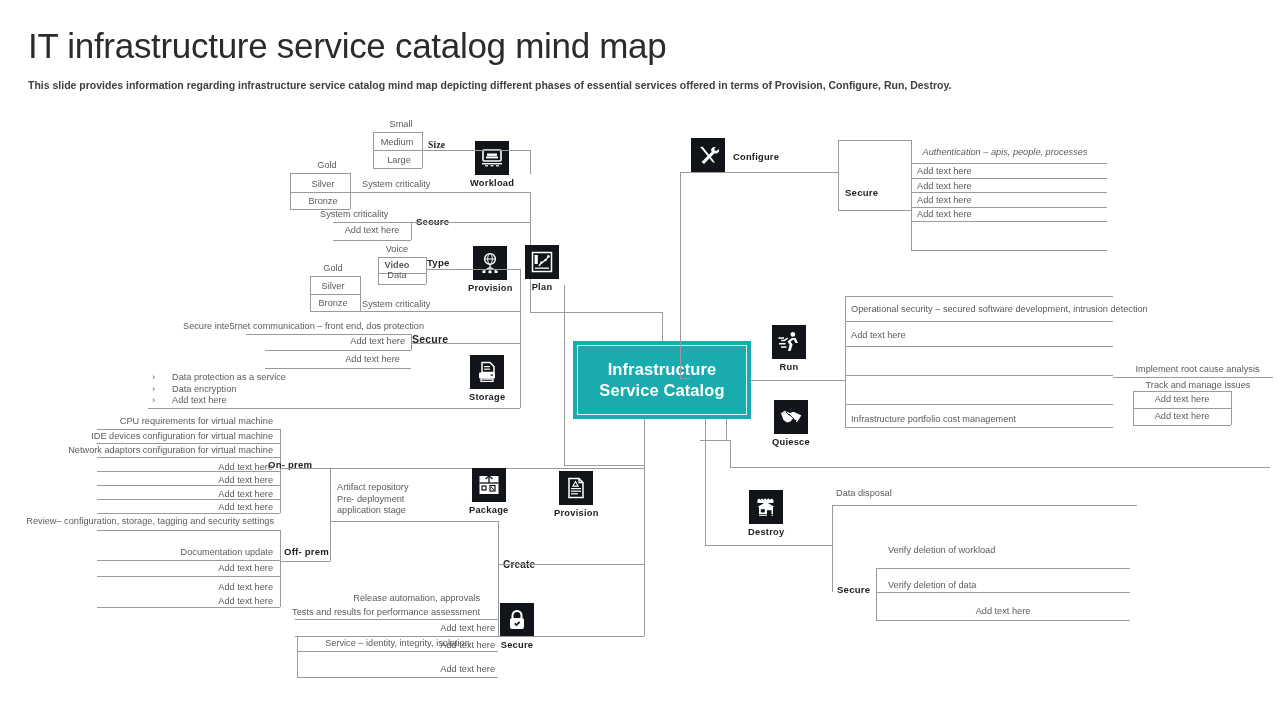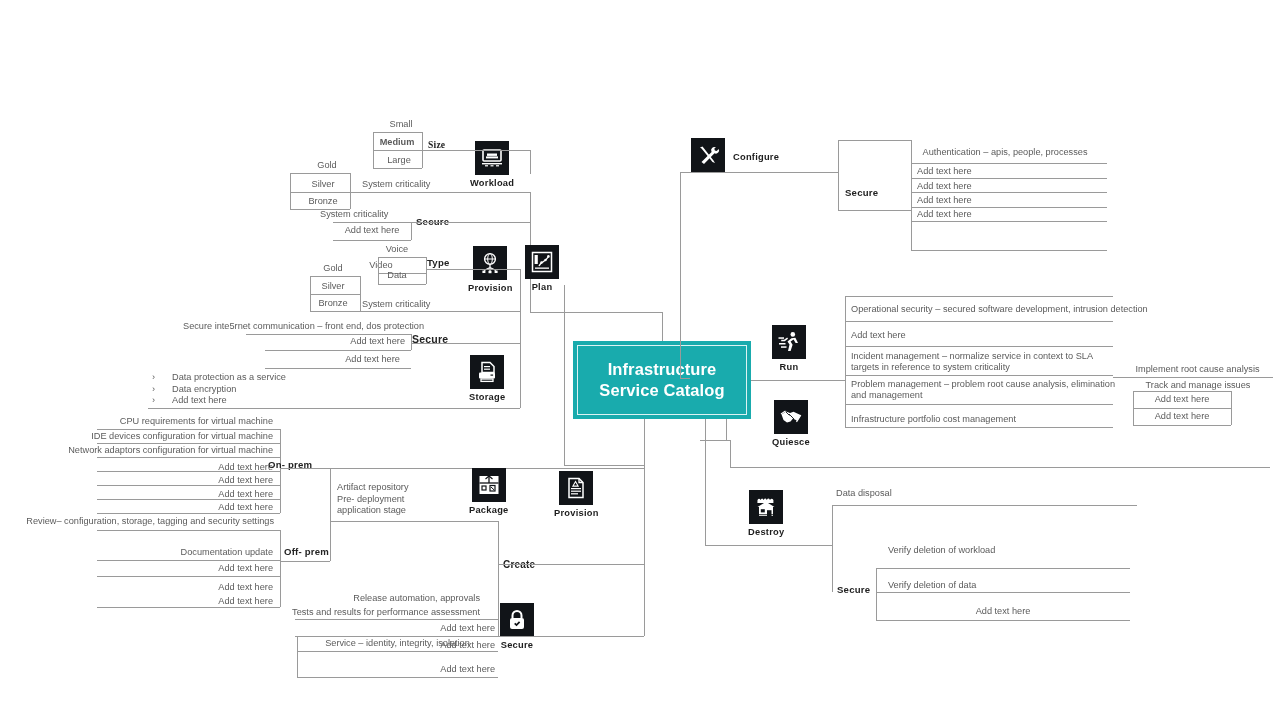--- a/index.html
+++ b/index.html
@@ -78,20 +78,22 @@
   .center .txt{
     color:#ffffff;font-size:16.5px;font-weight:700;
     line-height:21px;letter-spacing:.1px;
   }
 </style>
 </head>
 <body>
 
 <div class="slide">
 
+  <div class="title">IT infrastructure service catalog mind map</div>
+  <div class="subtitle">This slide provides information regarding infrastructure service catalog mind map depicting different phases of essential services offered in terms of Provision, Configure, Run, Destroy.</div>
 
   <div class="center">
     <div class="inner">
       <div class="txt">
         <span>Infrastructure</span><br>
         <span>Service Catalog</span>
       </div>
     </div>
   </div>
 
@@ -105,21 +107,21 @@
         <rect x="5" y="19.2" width="3" height="1.2" fill="#fff"></rect>
         <rect x="10.5" y="19.2" width="3" height="1.2" fill="#fff"></rect>
         <rect x="16" y="19.2" width="3" height="1.2" fill="#fff"></rect>
       </svg>
     </div>
     <div class="cap">Workload</div>
   </div>
 
   <div class="lbl c" style="left:370px;top:119px;width:62px;">Small</div>
   <div class="ln h" style="left:373px;top:132px;width:49px;"></div>
-  <div class="lbl c" style="left:366px;top:137px;width:62px;font-weight:bold;">Medium</div>
+  <div class="lbl c" style="left:366px;top:137px;width:62px;">Medium</div>
   <div class="ln h" style="left:373px;top:150px;width:49px;"></div>
   <div class="lbl c" style="left:368px;top:155px;width:62px;">Large</div>
   <div class="ln h" style="left:373px;top:168px;width:49px;"></div>
   <div class="ln v" style="left:373px;top:132px;height:36px;"></div>
   <div class="ln v" style="left:422px;top:132px;height:36px;"></div>
   <div class="lbl bold" style="left:428px;top:139px;font-family:Liberation Serif, serif;">Size</div>
   <div class="ln h" style="left:422px;top:150px;width:108px;"></div>
   <div class="ln v" style="left:530px;top:150px;height:24px;"></div>
 
   <div class="lbl c" style="left:297px;top:160px;width:60px;">Gold</div>
@@ -154,21 +156,21 @@
         <rect x="4.4" y="19.6" width="3" height="2.4" fill="#fff"></rect>
         <rect x="10.5" y="19.8" width="3" height="2.4" fill="#fff"></rect>
         <rect x="16.6" y="19.6" width="3" height="2.4" fill="#fff"></rect>
       </svg>
     </div>
     <div class="cap">Provision</div>
   </div>
 
   <div class="lbl c" style="left:368px;top:244px;width:58px;">Voice</div>
   <div class="ln h" style="left:378px;top:257px;width:48px;"></div>
-  <div class="lbl c" style="left:352px;top:260px;width:58px;">Video</div>
+  <div class="lbl c" style="left:368px;top:260px;width:58px;font-weight:bold;">Video</div>
   <div class="ln h" style="left:378px;top:273px;width:48px;"></div>
   <div class="lbl c" style="left:368px;top:270px;width:58px;">Data</div>
   <div class="ln h" style="left:378px;top:284px;width:48px;"></div>
   <div class="ln v" style="left:378px;top:257px;height:27px;"></div>
   <div class="ln v" style="left:426px;top:257px;height:27px;"></div>
   <div class="lbl bold" style="left:427px;top:257px;">Type</div>
   <div class="ln h" style="left:426px;top:269px;width:94px;"></div>
   <div class="ln v" style="left:520px;top:269px;height:14px;"></div>
 
   <div class="lbl c" style="left:305px;top:263px;width:56px;">Gold</div>
@@ -337,21 +339,21 @@
   <div class="node" style="left:691px;top:138px;">
     <div class="chip">
       <svg width="24" height="24" viewBox="0 0 24 24">
         <path d="M4 4.5 L6.5 3.5 L17.5 17.5 L19 20 L16.5 19 L5.5 5.5 Z" fill="#fff"></path>
         <path d="M20 4.5 a3.2 3.2 0 0 0 -4.4 4.4 L5.5 19 L8 21 L18.5 10.3 a3.2 3.2 0 0 0 4.2 -4.4 l-2 2.1 l-1.9 -0.5 l-0.5 -1.9 z" fill="#fff"></path>
       </svg>
     </div>
     <div class="cap" style="position:absolute;left:42px;top:11px;">Configure</div>
   </div>
 
-  <div class="lbl c" style="left:860px;top:147px;width:290px;">Authentication – apis, people, processes</div>
+  <div class="lbl c" style="left:860px;top:147px;width:290px;font-style:italic;">Authentication – apis, people, processes</div>
   <div class="ln h" style="left:911px;top:163px;width:196px;"></div>
   <div class="lbl" style="left:917px;top:166px;">Add text here</div>
   <div class="ln h" style="left:911px;top:178px;width:196px;"></div>
   <div class="lbl" style="left:917px;top:181px;">Add text here</div>
   <div class="ln h" style="left:911px;top:192px;width:196px;"></div>
   <div class="lbl" style="left:917px;top:195px;">Add text here</div>
   <div class="ln h" style="left:911px;top:207px;width:196px;"></div>
   <div class="lbl" style="left:917px;top:209px;">Add text here</div>
   <div class="ln h" style="left:911px;top:221px;width:196px;"></div>
   <div class="ln h" style="left:911px;top:250px;width:196px;"></div>
@@ -377,23 +379,21 @@
     </div>
     <div class="cap">Run</div>
   </div>
 
   <div class="ln v" style="left:845px;top:296px;height:131px;"></div>
   <div class="ln h" style="left:845px;top:296px;width:268px;"></div>
   <div class="lbl" style="left:851px;top:304px;">Operational  security – secured software development, intrusion detection</div>
   <div class="ln h" style="left:845px;top:321px;width:268px;"></div>
   <div class="lbl" style="left:851px;top:330px;">Add text here</div>
   <div class="ln h" style="left:845px;top:346px;width:268px;"></div>
-  <div class="lbl w" style="left:851px;top:351px;width:265px;">Incident management – normalize service in context to SLA targets in reference to system criticality</div>
   <div class="ln h" style="left:845px;top:375px;width:268px;"></div>
-  <div class="lbl w" style="left:851px;top:379px;width:265px;">Problem management – problem root cause analysis, elimination and management</div>
   <div class="ln h" style="left:845px;top:404px;width:268px;"></div>
   <div class="lbl" style="left:851px;top:414px;">Infrastructure portfolio cost management</div>
   <div class="ln h" style="left:845px;top:427px;width:268px;"></div>
   <div class="ln h" style="left:751px;top:380px;width:94px;"></div>
 
   <div class="lbl c" style="left:1120px;top:364px;width:155px;">Implement root cause analysis</div>
   <div class="ln h" style="left:1113px;top:377px;width:160px;"></div>
   <div class="lbl c" style="left:1124px;top:380px;width:148px;">Track and manage issues</div>
   <div class="ln h" style="left:1133px;top:391px;width:98px;"></div>
   <div class="lbl c" style="left:1133px;top:394px;width:98px;">Add text here</div>

